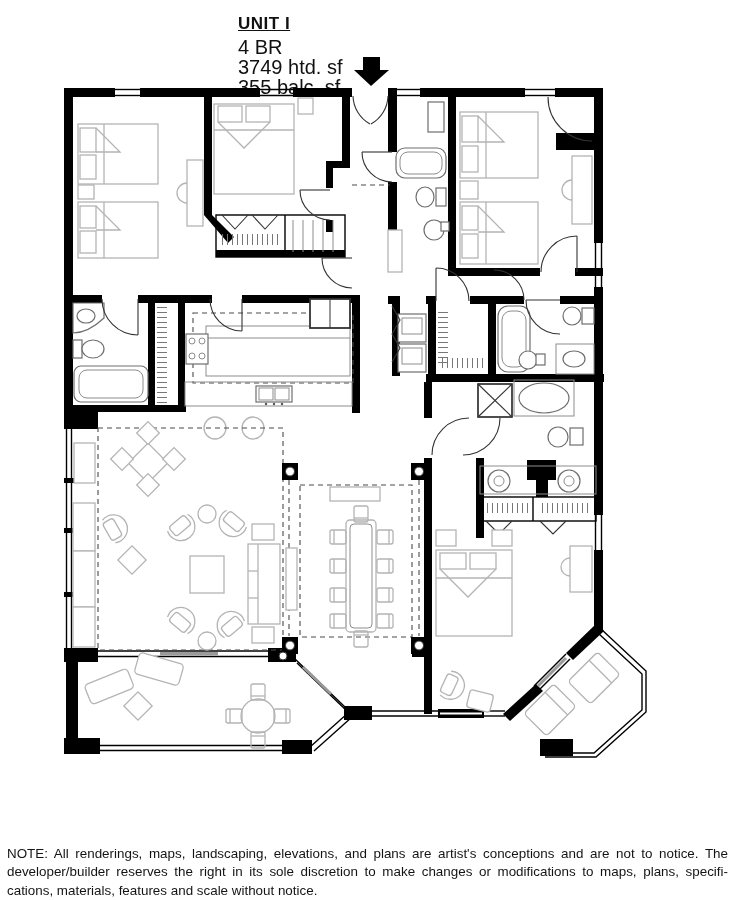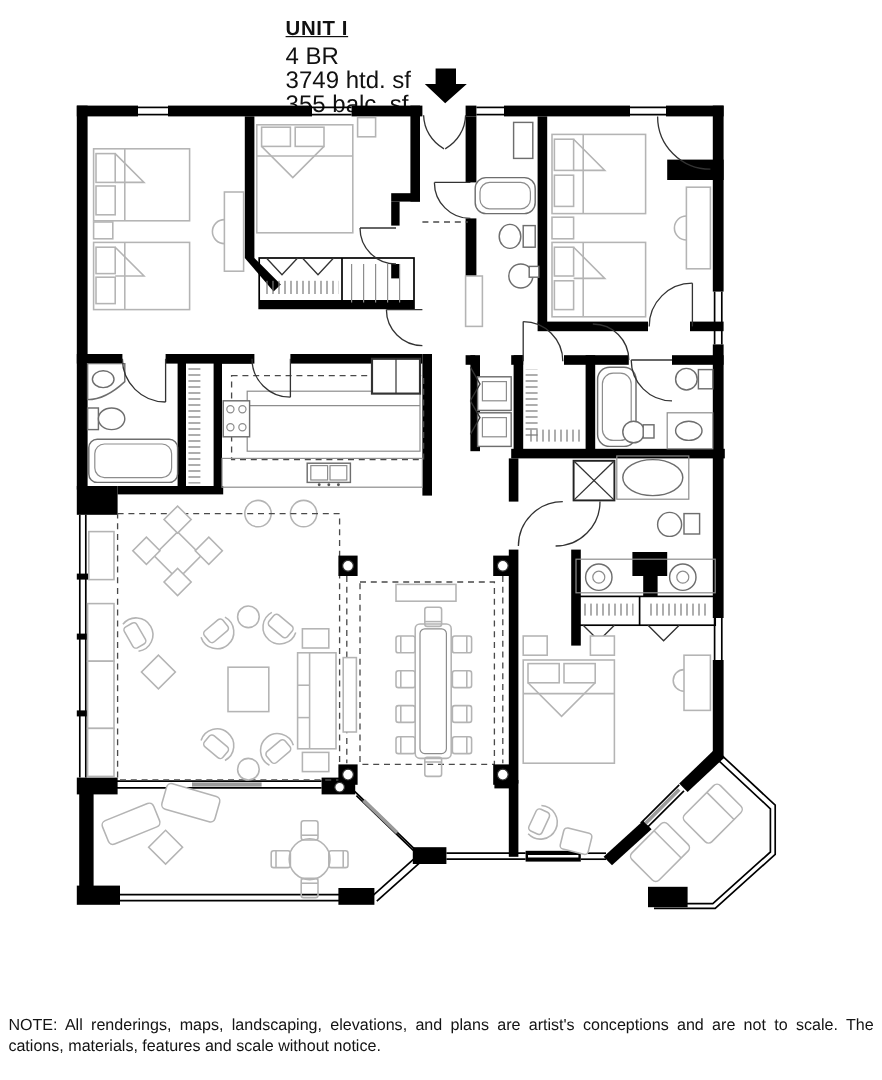--- a/index.html
+++ b/index.html
@@ -555,15 +555,16 @@
       </g>
     <g>
         <path class="a" d="M432,455 A37,37 0 0 1 469,418"></path>
         <path class="a" d="M500,418 A37,37 0 0 1 463,455"></path>
       </g>
     <line class="d" x1="352" y1="185" x2="390" y2="185"></line>
   </g>
 </svg>
 
 <div class="note">
-  <div class="jl">NOTE: All renderings, maps, landscaping, elevations, and plans are artist's conceptions and are not to scale. The</div>
+  <div class="jl">NOTE: All renderings, maps, landscaping, elevations, and plans are artist's conceptions and are not to notice. The</div>
+  <div class="jl">developer/builder reserves the right in its sole discretion to make changes or modifications to maps, plans, specifi-</div>
   <div>cations, materials, features and scale without notice.</div>
 </div>
 
 </body></html>

